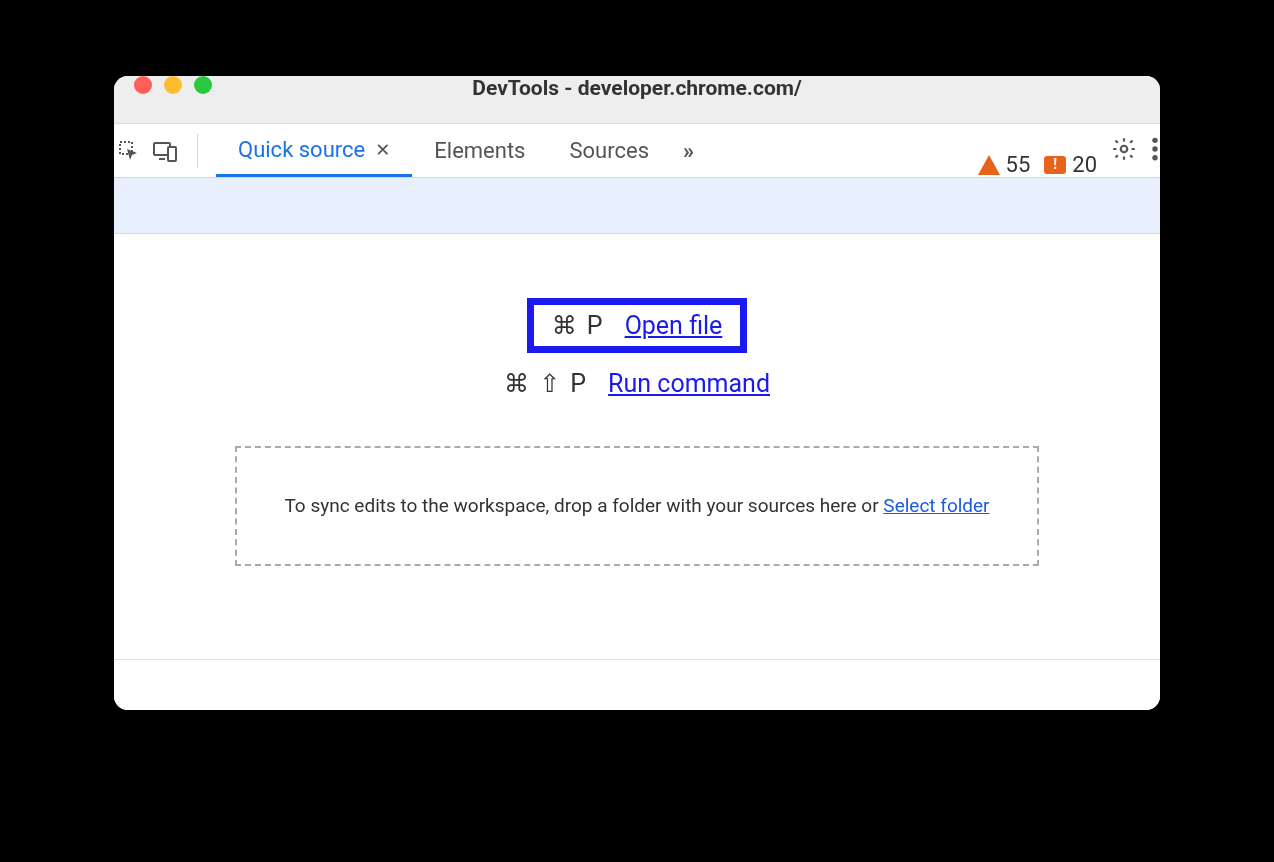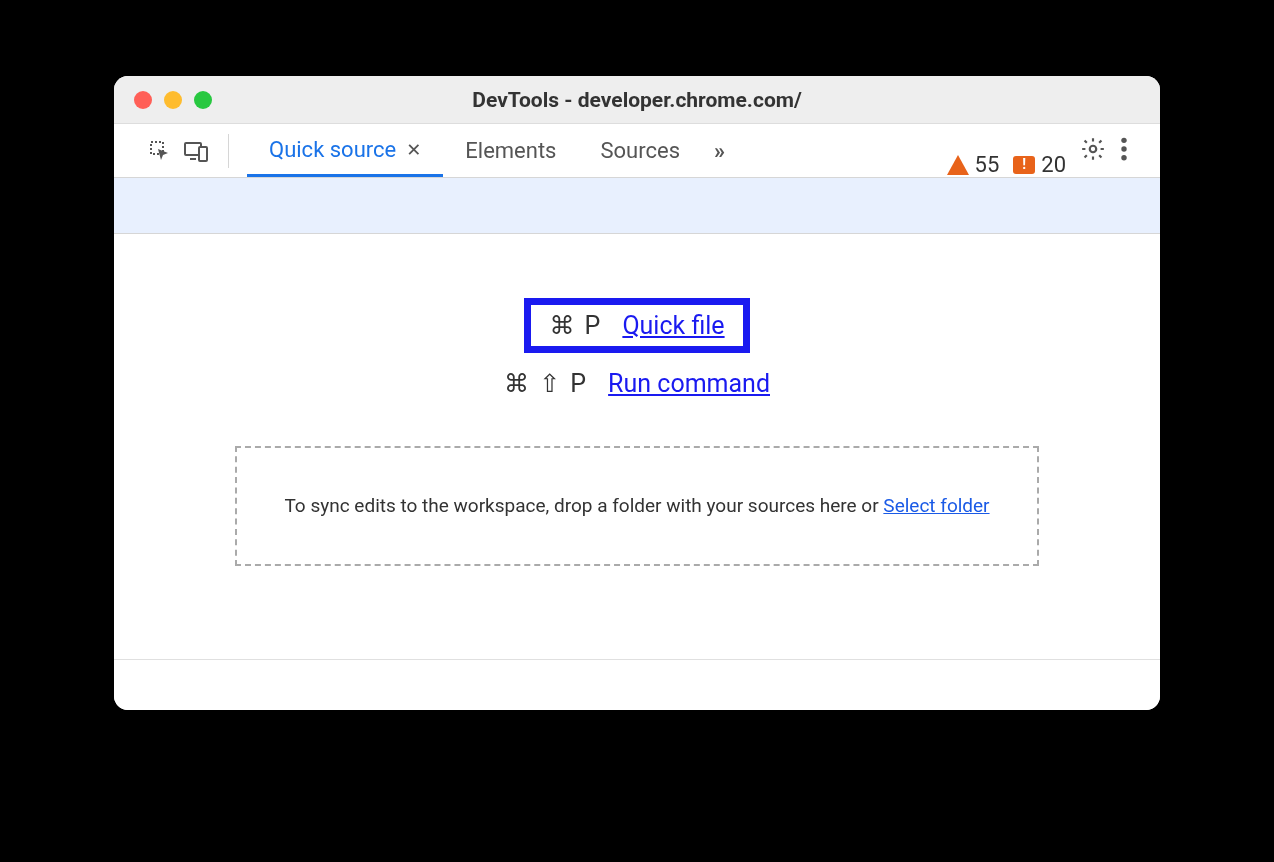--- a/index.html
+++ b/index.html
@@ -20,21 +20,20 @@
     border-radius: 14px;
     box-shadow: 0 20px 60px rgba(0,0,0,0.5);
     overflow: hidden;
     display: flex;
     flex-direction: column;
   }
   .titlebar {
     height: 48px;
     background: #eeeeee;
     display: flex;
-    align-items: center;
     position: relative;
     border-bottom: 1px solid #ddd;
   }
   .traffic-lights {
     display: flex;
     gap: 12px;
     margin-left: 20px;
   }
   .traffic-light {
     width: 18px;
@@ -52,21 +51,21 @@
     font-weight: 700;
     color: #333;
     pointer-events: none;
   }
   .toolbar {
     height: 54px;
     background: #fff;
     border-bottom: 1px solid #d6d6d6;
     display: flex;
     align-items: center;
-    padding: 0 32px;
+    padding: 0 1px;
     gap: 8px;
   }
   .tool-icon {
     width: 28px; height: 28px;
     display: flex; align-items: center; justify-content: center;
     color: #555;
     cursor: pointer;
   }
   .divider {
     width: 1px;
@@ -275,21 +274,21 @@
       </div>
     </div>
   </div>
 
   <div class="subheader"></div>
 
   <div class="content">
     <div class="shortcuts">
       <div class="shortcut-row highlighted">
         <span class="kbd">⌘ P</span>
-        <a class="shortcut-link">Quick file</a>
+        <a class="shortcut-link">Open file</a>
       </div>
       <div class="shortcut-row">
         <span class="kbd">⌘ ⇧ P</span>
         <a class="shortcut-link">Run command</a>
       </div>
     </div>
 
     <div class="dropzone">
       <span>To sync edits to the workspace, drop a folder with your sources here or </span>
       <a class="link">Select folder</a>

